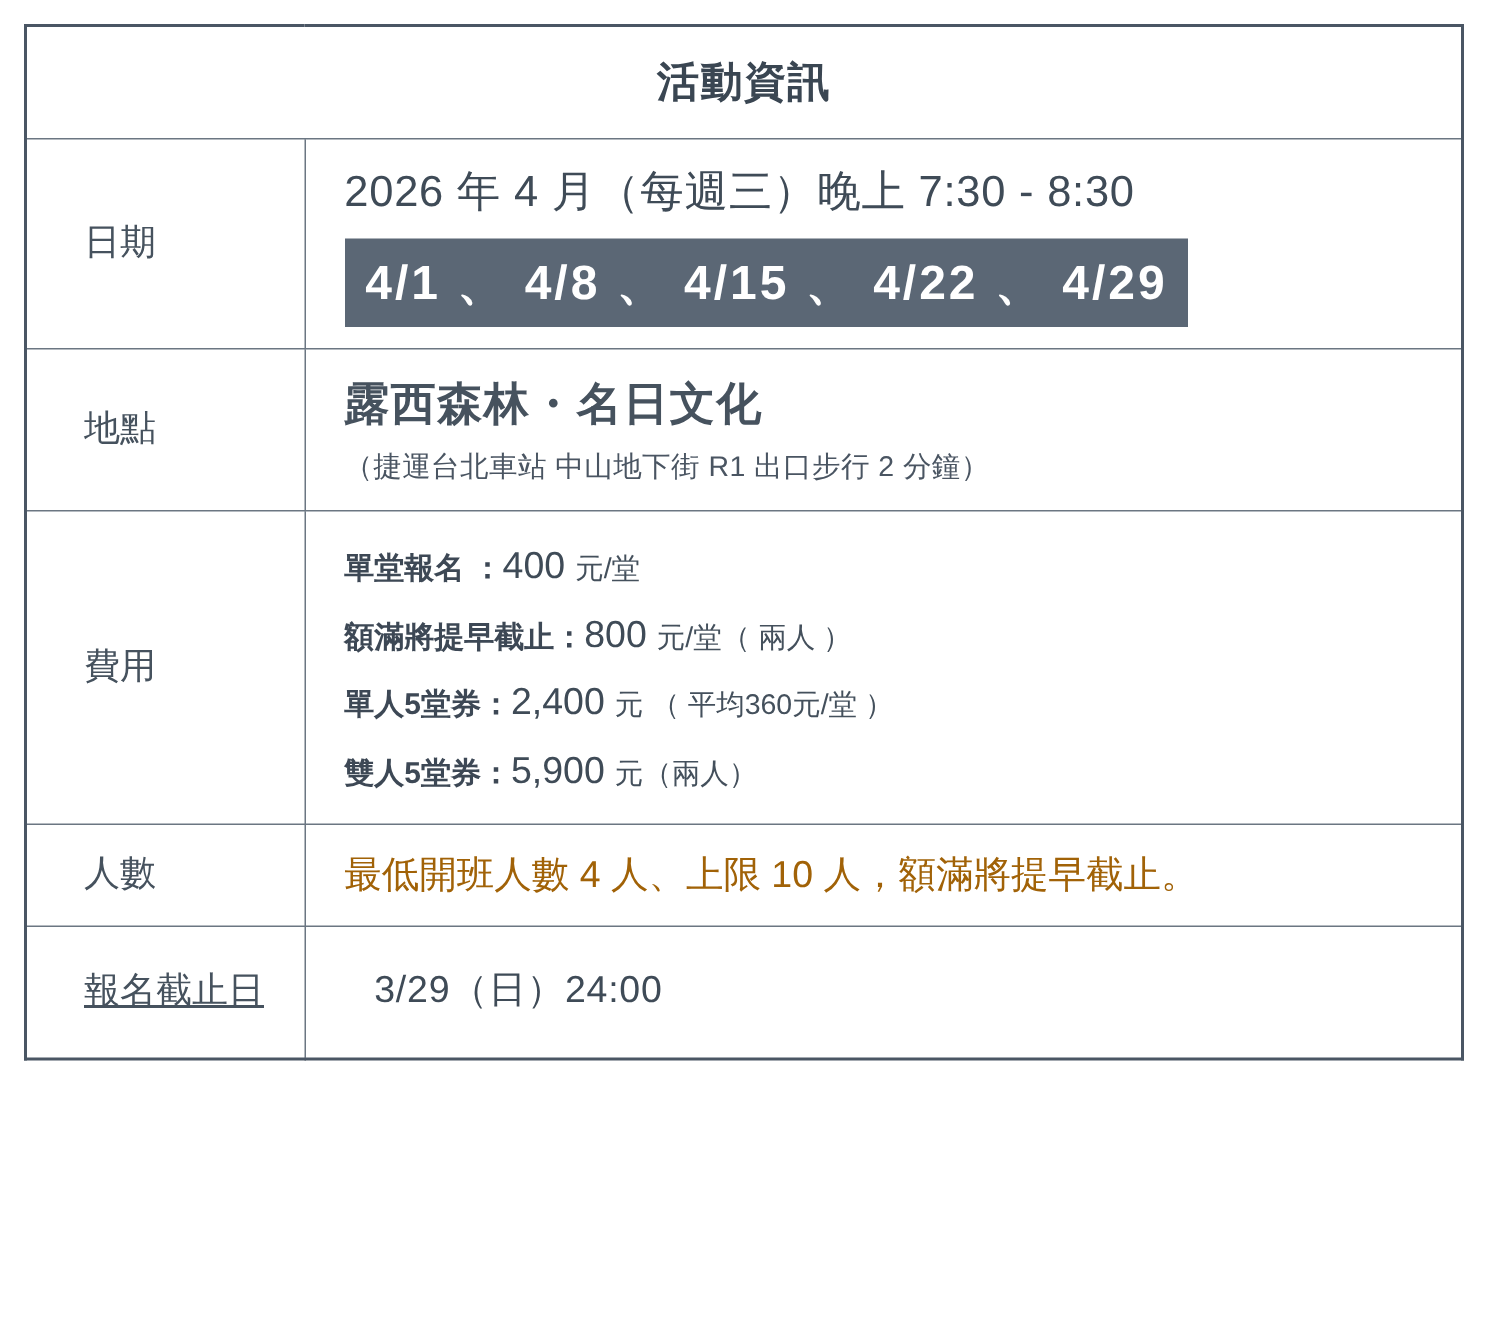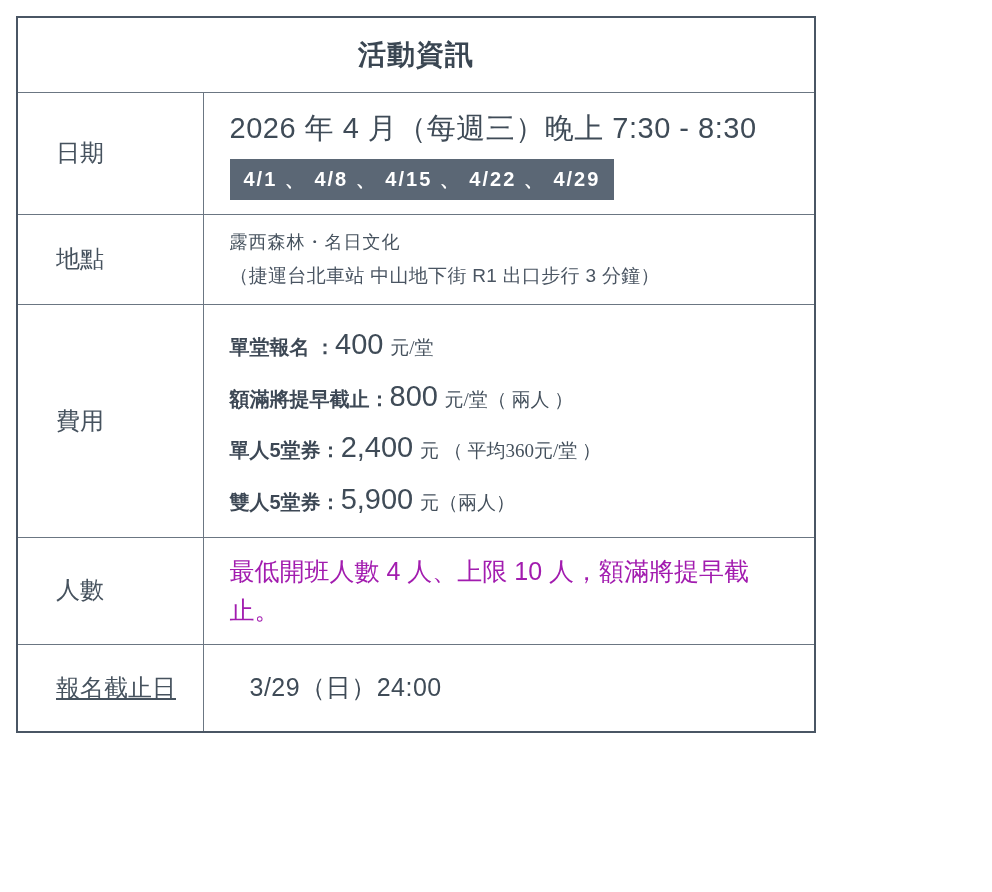--- a/index.html
+++ b/index.html
@@ -13,21 +13,21 @@
     font-family: "Liberation Sans", sans-serif;
     color: #3f4b57;
   }
   .sheet {
     box-sizing: border-box;
     width: 992px;
     height: 892px;
     padding: 16px 16px 16px 16px;
   }
   table.info-table {
-    width: 800px;
+    width: 960px;
     border-collapse: collapse;
     table-layout: fixed;
     border: 2px solid #4a5664;
   }
   table.info-table td {
     border: 1px solid #6b7682;
     padding: 0;
     vertical-align: middle;
   }
   .title-cell {
@@ -56,60 +56,59 @@
     font-size: 29px;
     color: #3f4b57;
     letter-spacing: 0.5px;
     margin-bottom: 8px;
   }
   .date-highlight {
     display: inline-block;
     background: #5b6775;
     color: #ffffff;
     font-weight: bold;
-    font-size: 20px;
+    font-size: 32px;
     padding: 5px 14px 6px 14px;
     letter-spacing: 2px;
     white-space: nowrap;
   }
   .place-main {
-    font-size: 18px;
-    font-weight: normal;
+    font-size: 30px;
+    font-weight: bold;
     color: #46525e;
     letter-spacing: 1px;
     margin-bottom: 6px;
   }
   .place-sub {
     font-size: 19px;
     color: #4a5562;
     letter-spacing: 0.3px;
   }
   .fee-row {
     margin: 4px 0 8px 0;
     white-space: nowrap;
   }
   .fee-row:last-child { margin-bottom: 2px; }
   .fee-label {
     font-weight: bold;
     font-size: 20px;
     color: #3d4855;
   }
   .fee-amount {
-    font-size: 29px;
+    font-size: 25px;
     color: #3f4b57;
   }
   .fee-unit {
     font-size: 19px;
     color: #44505c;
-    font-family: Liberation Serif, serif;
   }
   .people-text {
     font-size: 25px;
     line-height: 1.55;
-    color: #a21caf;
+    color: #a16207;
   }
   .deadline-text {
     font-size: 25px;
     color: #3f4b57;
     letter-spacing: 0.5px;
     margin-left: 20px;
   }
   .label-two-line {
     padding-top: 26px !important;
     padding-bottom: 26px !important;
@@ -135,21 +134,21 @@
         <td class="value-cell">
           <div class="date-line">2026 年 4 月（每週三）晚上 7:30 - 8:30</div>
           <div class="date-highlight">4/1 、 4/8 、 4/15 、 4/22 、 4/29</div>
         </td>
       </tr>
 
       <tr>
         <td class="label-cell">地點</td>
         <td class="value-cell">
           <div class="place-main">露西森林・名日文化</div>
-          <div class="place-sub">（捷運台北車站 中山地下街 R1 出口步行 3 分鐘）</div>
+          <div class="place-sub">（捷運台北車站 中山地下街 R1 出口步行 2 分鐘）</div>
         </td>
       </tr>
 
       <tr>
         <td class="label-cell">費用</td>
         <td class="value-cell">
           <div class="fee-row">
             <span class="fee-label">單堂報名 ：</span><span class="fee-amount">400</span>&nbsp;<span class="fee-unit">元/堂</span>
           </div>
           <div class="fee-row">

